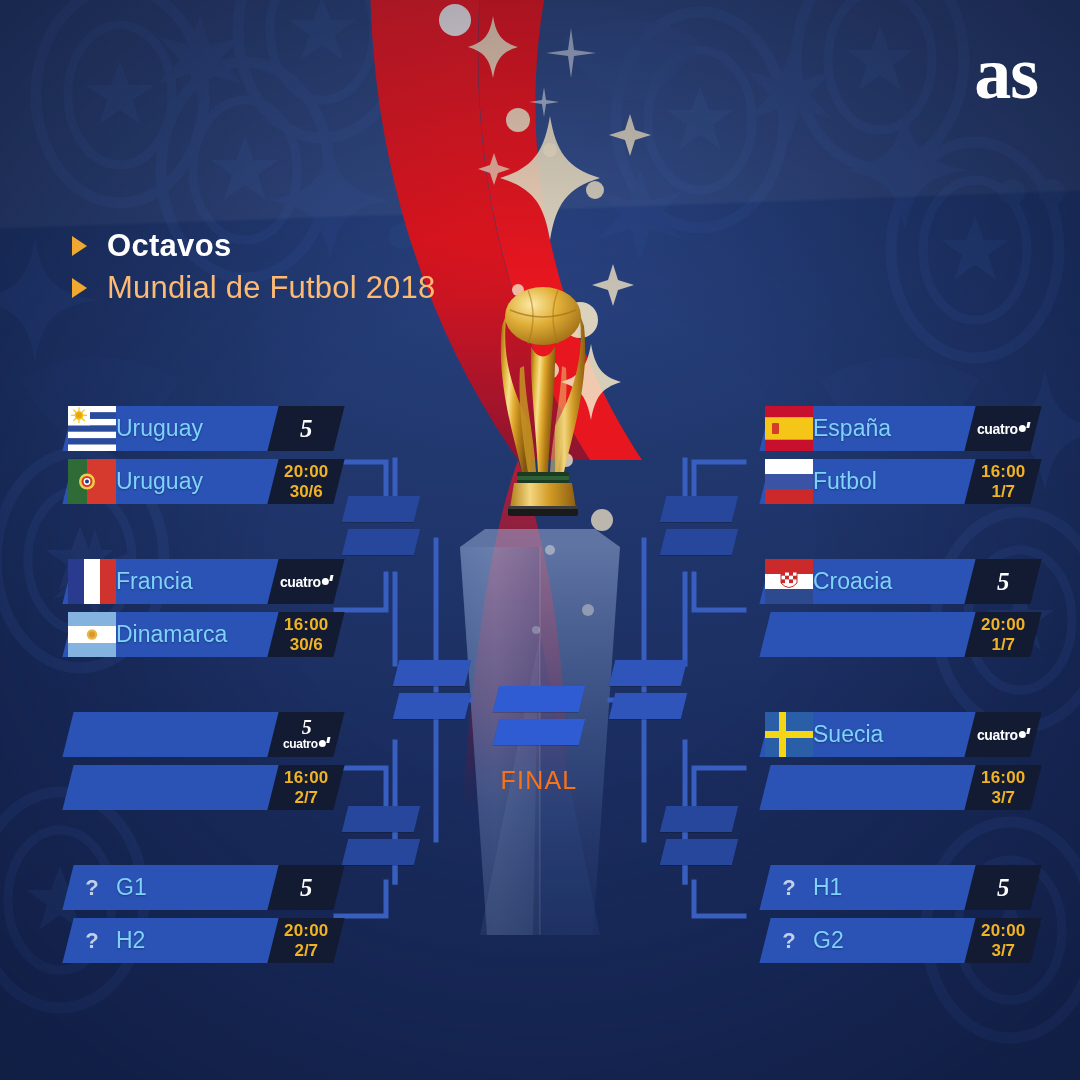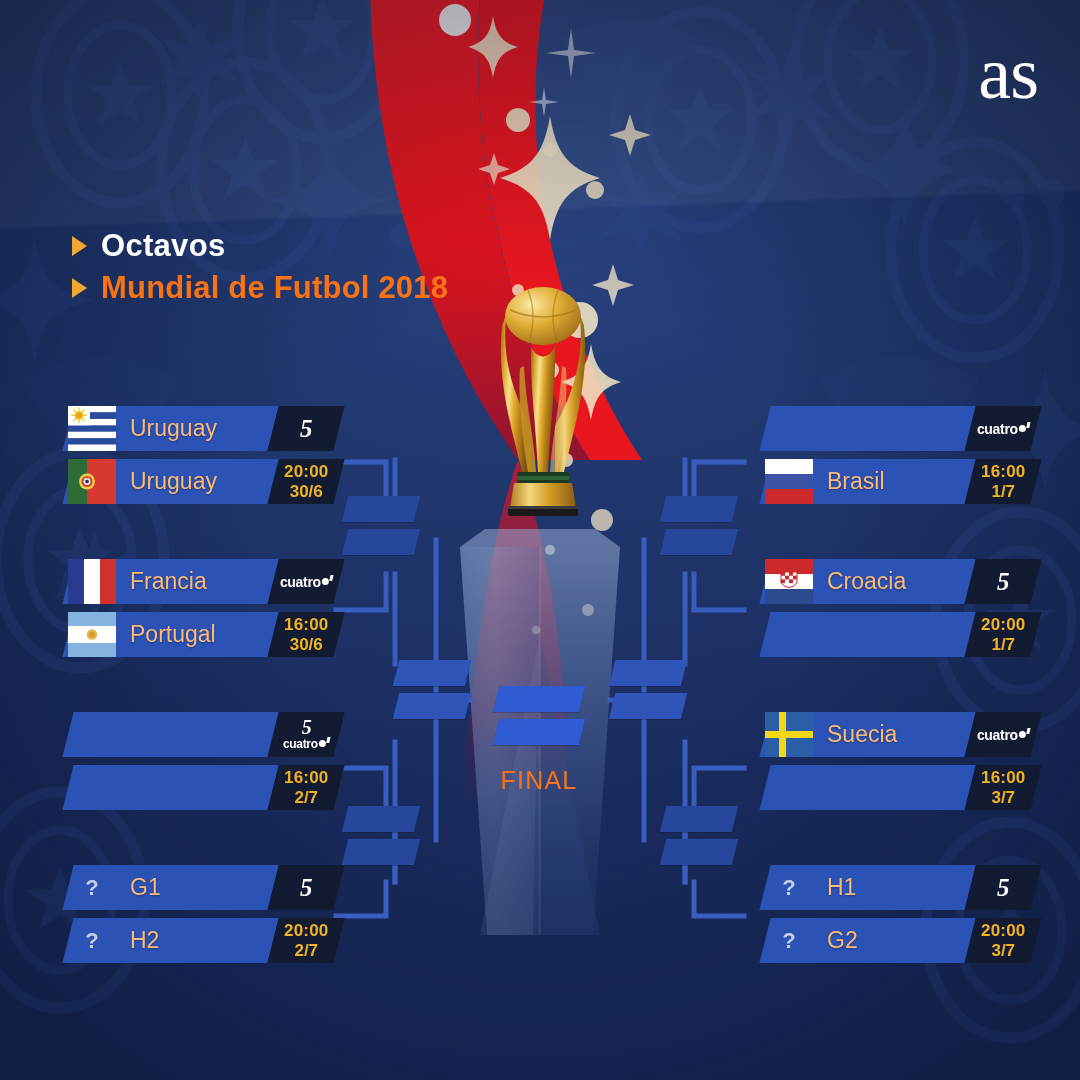--- a/index.html
+++ b/index.html
@@ -32,32 +32,32 @@
 
   
   .swoosh{ position:absolute; left:250px; top:-10px; width:560px; height:820px; }
   .trophy{ position:absolute; left:484px; top:286px; width:118px; height:235px; }
   .pedestal{ position:absolute; left:415px; top:505px; width:250px; height:430px; }
 
   
   .logo-as{
     position:absolute; right:42px; top:36px;
     font-family:"Liberation Serif", serif;
-    font-size:74px; line-height:74px; font-weight:400;
+    font-size:74px; line-height:74px; font-weight:700;
     color:#ffffff; letter-spacing:-1px;text-align:right;
   }
   .titles{ position:absolute; left:56px; top:228px; }
-  .title-row{ display:flex; align-items:center; gap:14px; margin-bottom:6px;padding-left:16px; }
+  .title-row{ display:flex; align-items:center; gap:20px; margin-bottom:6px;padding-left:16px; }
   .tri{
     width:0;height:0;border-left:15px solid #f0a830;
     border-top:10px solid transparent;border-bottom:10px solid transparent;
     flex:none;
   }
   .t-main{ color:#fff; font-size:31px; font-weight:700; letter-spacing:.3px; }
-  .t-sub{ color:#f97316; font-size:31px; font-weight:700; letter-spacing:.2px; }
+  .t-sub{ color:#fdba74; font-size:31px; font-weight:400; letter-spacing:.2px; }
 
   
   .lines{ position:absolute; inset:0; }
 
   
   .slot{ position:absolute; }
   .slot .bar{
     height:26px; width:100%;
     background:#2f55bb;
     transform:skewX(-14deg);
@@ -92,21 +92,21 @@
     width:48px; height:45px; flex:none;
     overflow:hidden; position:relative;
     background:#123;
   }
   .qmark{
     width:48px; height:45px; flex:none;
     display:flex; align-items:center; justify-content:center;
     color:#c3cfe8; font-size:22px; font-weight:700;
   }
   .tname{
-    color:#fdba74; font-size:23px; padding-left:14px;
+    color:#7dd3fc; font-size:23px; 
     white-space:nowrap; text-shadow:0 1px 2px rgba(0,0,0,.3);
   }
 
   .badge{
     position:absolute; top:0; height:45px; width:66px;
     background:#131b33;
     transform:skewX(-14deg);
     display:flex; align-items:center; justify-content:center;
   }
   .row.left .badge{ left:205px; }
@@ -447,21 +447,21 @@
     <div class="row left">
       <div class="teambar"></div>
       <div class="content">
         <div class="flag"><svg viewBox="0 0 48 45" preserveAspectRatio="none">
     <rect width="48" height="45" fill="#fff"></rect>
     <rect width="48" height="14" fill="#84b3e0"></rect>
                 <rect y="31" width="48" height="14" fill="#84b3e0"></rect>
     <circle cx="24" cy="22.5" r="5.2" fill="#e8b64c"></circle>
                 <circle cx="24" cy="22.5" r="3" fill="#d89a2a"></circle>
               </svg></div>
-        <span class="tname">Portugal</span>
+        <span class="tname">Dinamarca</span>
       </div>
       <div class="badge">
         <span class="inner">
           <div class="time">16:00</div>
           <div class="date">30/6</div>
         </span>
       </div>
     </div>
   </div>
   <div class="match" style="left:68px; top:712px;">
@@ -509,33 +509,41 @@
           <div class="date">2/7</div>
         </span>
       </div>
     </div>
   </div>
     </div>
   <div id="matches-right">
   <div class="match" style="left:765px; top:406px;">
     <div class="row right">
       <div class="teambar"></div>
+      <div class="content">
+        <div class="flag"><svg viewBox="0 0 48 45" preserveAspectRatio="none">
+    <rect width="48" height="45" fill="#c8102e"></rect>
+    <rect y="11.2" width="48" height="22.5" fill="#f5c518"></rect>
+    <rect x="7" y="17" width="7" height="11" rx="1" fill="#c8102e" opacity=".75"></rect>
+              </svg></div>
+        <span class="tname">España</span>
+      </div>
       <div class="badge">
         <span class="inner"><span class="chcuatro">cuatro<span class="dot"></span><span class="tick"></span></span></span>
       </div>
     </div>
     <div class="row right">
       <div class="teambar"></div>
       <div class="content">
         <div class="flag"><svg viewBox="0 0 48 45" preserveAspectRatio="none">
     <rect width="48" height="15" fill="#fff"></rect>
                 <rect y="15" width="48" height="15" fill="#3b53a4"></rect>
     <rect y="30" width="48" height="15" fill="#cc2a2a"></rect>
               </svg></div>
-        <span class="tname">Brasil</span>
+        <span class="tname">Futbol</span>
       </div>
       <div class="badge">
         <span class="inner">
           <div class="time">16:00</div>
           <div class="date">1/7</div>
         </span>
       </div>
     </div>
   </div>
   <div class="match" style="left:765px; top:559px;">

